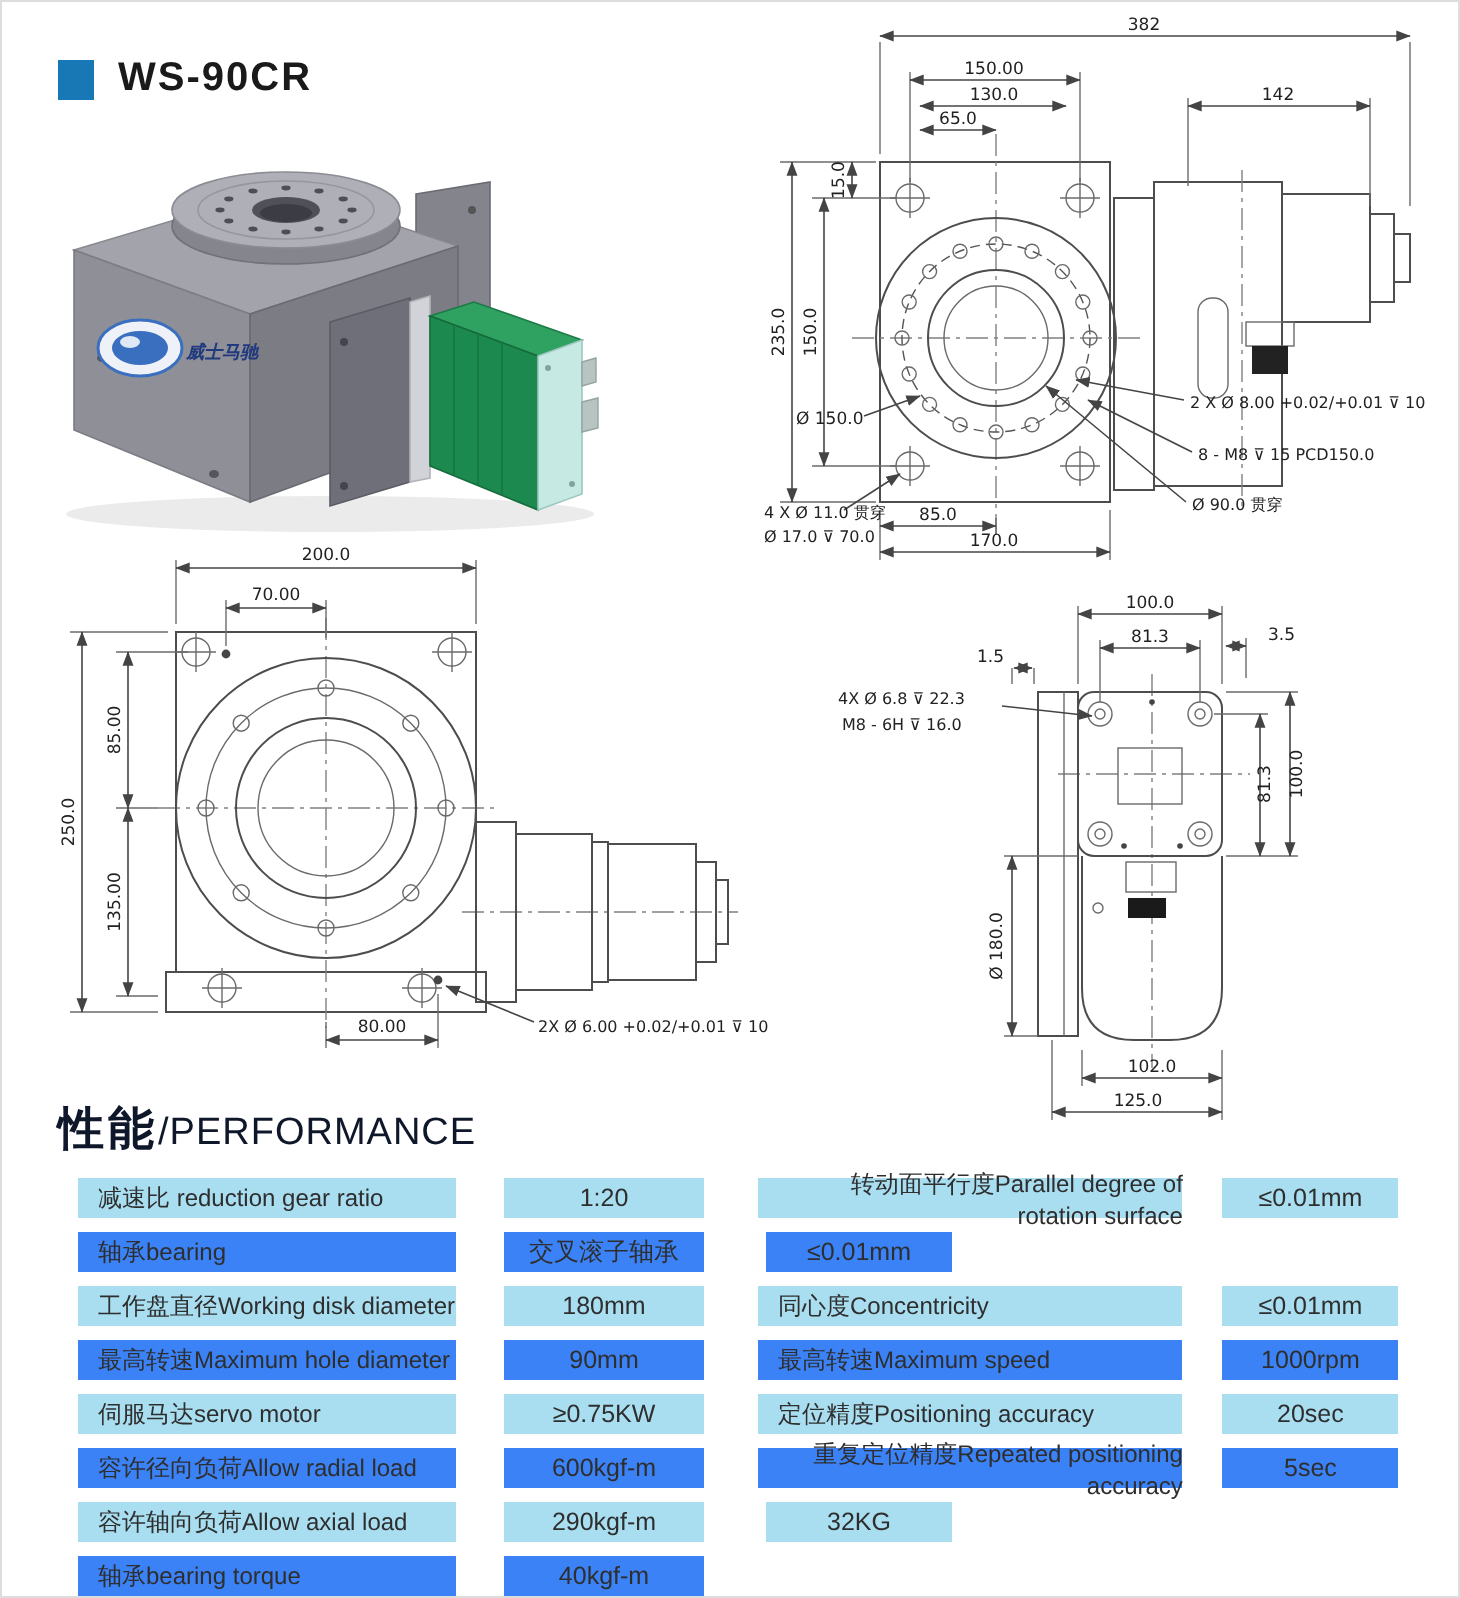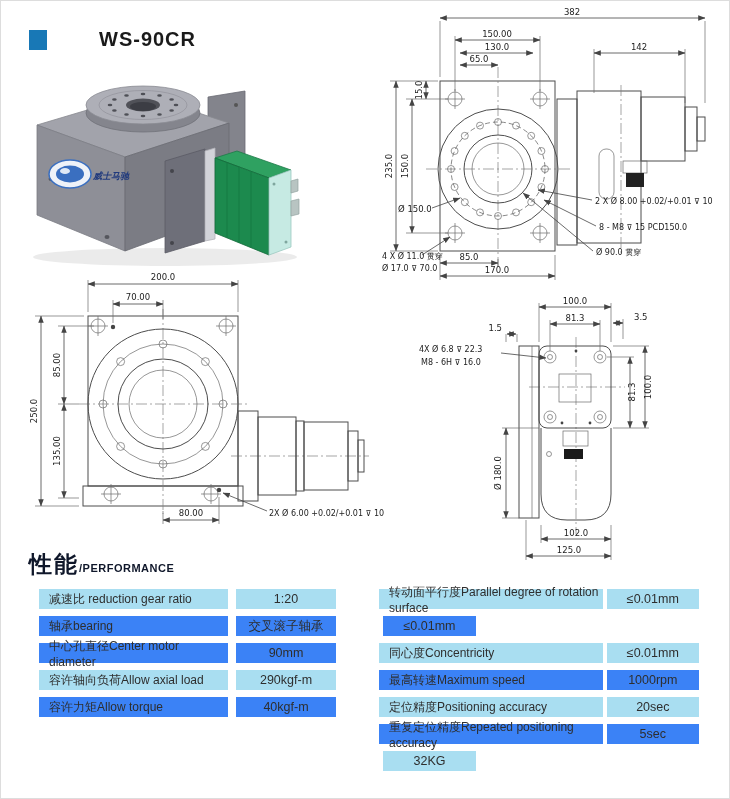--- a/index.html
+++ b/index.html
@@ -1,43 +1,43 @@
 <!DOCTYPE html>
 <html><head>
 <meta charset="utf-8">
 <style>
   html,body{margin:0;padding:0;background:#fff;}
   .page{position:relative;width:728px;height:797px;border:1px solid #ddd;background:#fff;
         font-family:"Liberation Sans",sans-serif;overflow:hidden;}
   
-  .hdr{position:absolute;left:28px;top:27px;display:flex;align-items:center;gap:40px;}
+  .hdr{position:absolute;left:28px;top:27px;display:flex;align-items:center;}
   .hdr .sq{width:18px;height:20px;background:#1878b6;margin-right:12px;}
   .hdr .model{font-size:20px;font-weight:bold;color:#1a1a1a;letter-spacing:1px;}
   
   svg{position:absolute;overflow:visible;}
   .ln{fill:none;stroke:#4d4d4d;stroke-width:1;}
   .lnt{fill:none;stroke:#6a6a6a;stroke-width:0.7;}
   .dim{fill:none;stroke:#444;stroke-width:0.8;}
   .cl{fill:none;stroke:#808080;stroke-width:0.7;stroke-dasharray:11 3 2 3;}
   .pcd{fill:none;stroke:#555;stroke-width:0.7;stroke-dasharray:5 3;}
   .dt{font:8.5px "DejaVu Sans",sans-serif;fill:#222;}
   .dts{font:8px "DejaVu Sans",sans-serif;fill:#222;}
   .mid{text-anchor:middle;}
   
   .perf-title{position:absolute;left:28px;top:548px;display:flex;align-items:baseline;color:#0f172a;}
   .perf-title .zh{font-size:23px;font-weight:bold;letter-spacing:2px;}
-  .perf-title .en{font-size:11px;font-weight:bold;letter-spacing:0.5px;}
+  .perf-title .en{font-size:19px;font-weight:normal;letter-spacing:0.5px;}
   .ptable{position:absolute;top:588px;}
   .ptable.left{left:38px;width:317px;}
   .ptable.right{left:378px;width:320px;}
-  .prow{display:flex;height:20px;margin-bottom:7px;font-size:12px;color:#2e2e2e;}
+  .prow{display:flex;height:20px;margin-bottom:7px;font-size:12px;color:#2e2e2e;gap:16px;}
   .plabel{display:flex;align-items:center;padding-left:10px;box-sizing:border-box;}
   .pvalue{display:flex;align-items:center;justify-content:center;font-size:12.5px;}
   .left .plabel{width:189px;} .left .pvalue{width:100px;margin-left:8px;}
-  .right .plabel{width:225px;} .right .pvalue{width:93px;margin-left:4px;}
+  .right .plabel{width:225px;text-align:right;} .right .pvalue{width:93px;margin-left:4px;}
   .blue .plabel,.blue .pvalue{background:#a9def1;}
   .gray .plabel,.gray .pvalue{background:#3b82f6;}
 </style>
 </head>
 <body>
 
 <div class="page">
 
   <svg width="0" height="0" style="position:absolute">
     <defs>
@@ -339,30 +339,42 @@
 
   <div class="ptable left">
     <div class="prow blue">
         <div class="plabel">减速比 reduction gear ratio</div>
         <div class="pvalue">1:20</div>
       </div>
     <div class="prow gray">
         <div class="plabel">轴承bearing</div>
         <div class="pvalue">交叉滚子轴承</div>
       </div>
-    <div class="prow gray">
-        <div class="plabel">中心孔直径Center motor diameter</div>
+    <div class="prow blue">
+        <div class="plabel">工作盘直径Working disk diameter</div>
+        <div class="pvalue">180mm</div>
+      </div>
+    <div class="prow gray">
+        <div class="plabel">最高转速Maximum hole diameter</div>
         <div class="pvalue">90mm</div>
+      </div>
+    <div class="prow blue">
+        <div class="plabel">伺服马达servo motor</div>
+        <div class="pvalue">≥0.75KW</div>
+      </div>
+    <div class="prow gray">
+        <div class="plabel">容许径向负荷Allow radial load</div>
+        <div class="pvalue">600kgf-m</div>
       </div>
     <div class="prow blue">
         <div class="plabel">容许轴向负荷Allow axial load</div>
         <div class="pvalue">290kgf-m</div>
       </div>
     <div class="prow gray">
-        <div class="plabel">容许力矩Allow torque</div>
+        <div class="plabel">轴承bearing torque</div>
         <div class="pvalue">40kgf-m</div>
       </div>
   </div>
 
   <div class="ptable right">
     <div class="prow blue">
         <div class="plabel">转动面平行度Parallel degree of rotation surface</div>
         <div class="pvalue">≤0.01mm</div>
       </div>
     <div class="prow gray">

